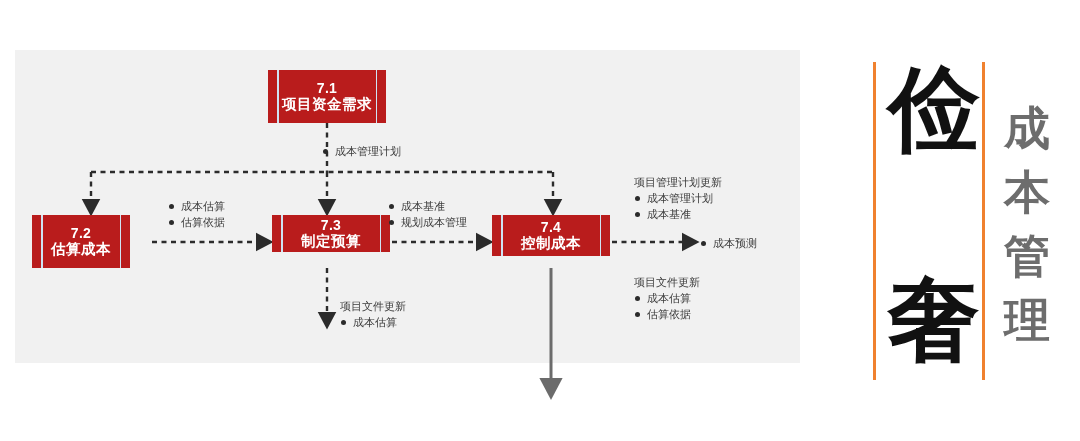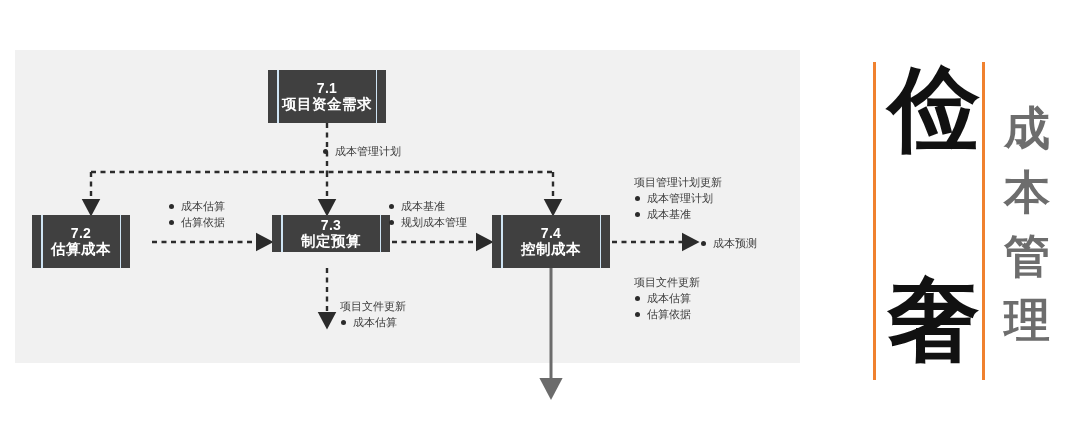--- a/index.html
+++ b/index.html
@@ -11,38 +11,38 @@
   #root{position:absolute;left:0;top:0;width:1080px;height:441px;}
 
   
   .panel{
     position:absolute;left:15px;top:50px;width:785px;height:313px;
     background:#f1f1f1;
   }
 
   
   .pbox{
-    position:absolute;background:#404040;
+    position:absolute;background:#b91c1c;
     box-sizing:border-box;
     display:flex;flex-direction:column;align-items:center;justify-content:center;
     color:#ffffff;line-height:1.18;
   }
   .pbox .num{font-size:14px;font-weight:bold;letter-spacing:.3px;}
   .pbox .nm{font-size:14.5px;font-weight:bold;letter-spacing:.5px;}
   
   .pbox:before,.pbox:after{
     content:"";position:absolute;top:0;bottom:0;width:1.5px;background:#cfe4f4;
   }
   .pbox:before{left:9px;}
   .pbox:after{right:9px;}
 
   #box71{left:268px;top:70px;width:118px;height:53px;}
   #box72{left:32px;top:215px;width:98px;height:53px;}
   #box73{left:272px;top:215px;width:118px;height:37px;}
-  #box74{left:492px;top:215px;width:118px;height:53px;}
+  #box74{left:492px;top:215px;width:118px;height:41px;}
 
   
   #wires{position:absolute;left:0;top:0;width:1080px;height:441px;overflow:visible;}
 
   
   .lbl{position:absolute;color:#3b3b3b;font-size:11px;line-height:16px;white-space:nowrap;}
   .lbl .hd{display:block;color:#3b3b3b;}
   .lbl .li{display:block;position:relative;padding-left:13px;}
   .lbl .li:before{
     content:"";position:absolute;left:1px;top:6px;width:5px;height:5px;

